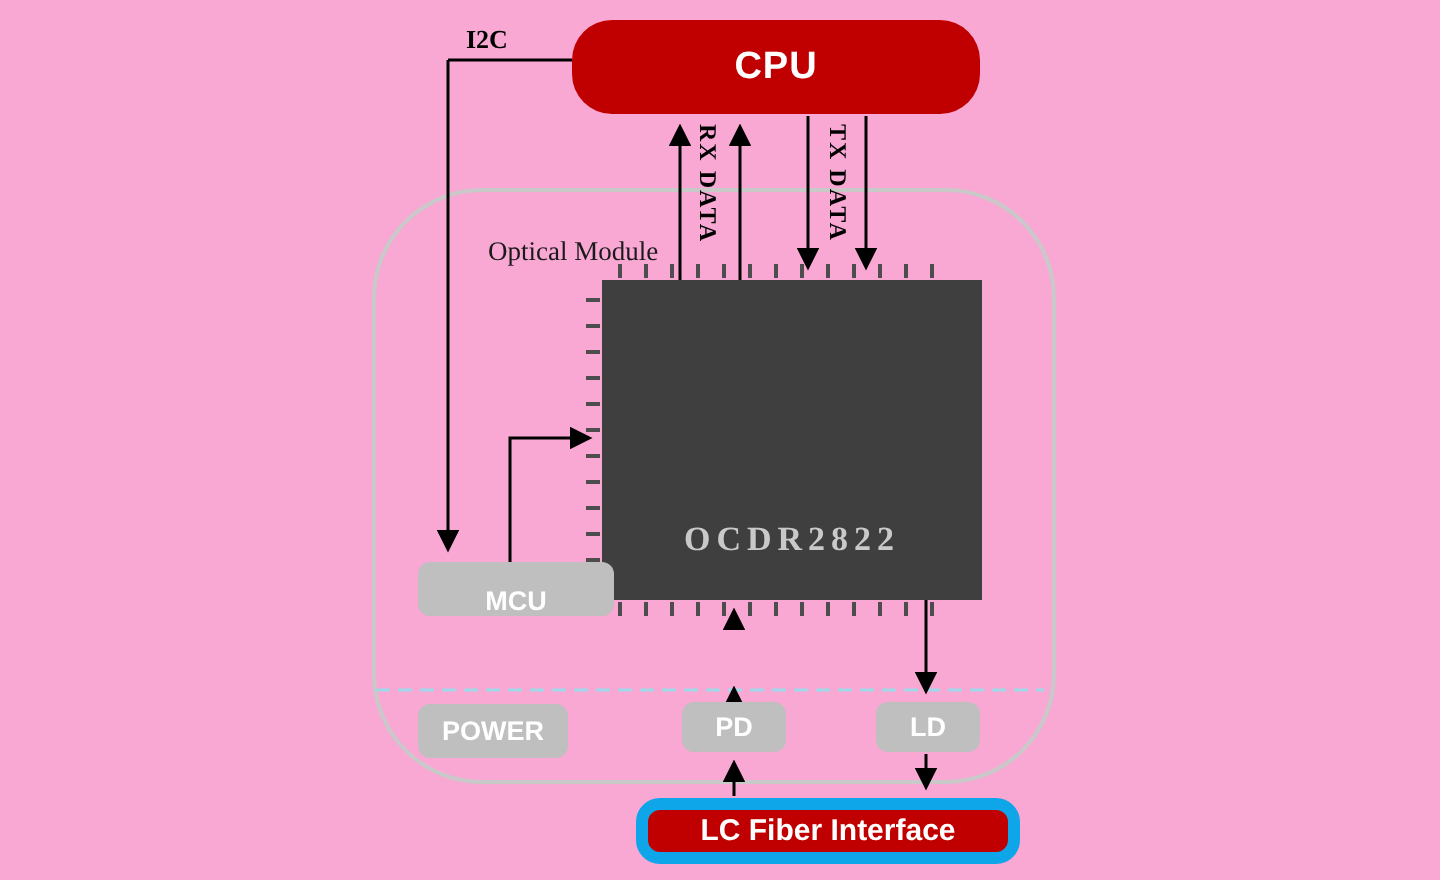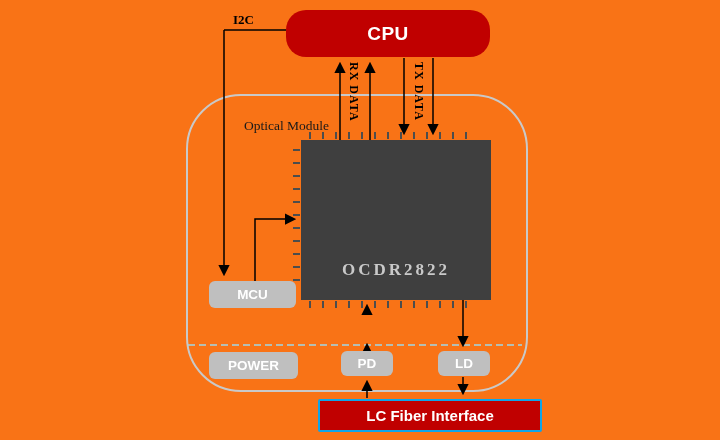--- a/index.html
+++ b/index.html
@@ -1,36 +1,36 @@
 <!DOCTYPE html>
 <html><head>
 <meta charset="utf-8">
 <style>
   html,body{margin:0;padding:0;background:#fff;}
-  .canvas{position:relative;width:720px;height:440px;background:#f97316;
+  .canvas{position:relative;width:720px;height:440px;background:#f9a8d4;
           font-family:"Liberation Sans",sans-serif;overflow:hidden;}
   .abs{position:absolute;font-family:Liberation Serif, serif;}
   .box{position:absolute;display:flex;align-items:center;justify-content:center;
        font-weight:bold;box-sizing:border-box;}
   .red-box{background:#c00000;color:#ffffff;}
   .gray-box{background:#bfbfbf;color:#ffffff;border-radius:6px;font-size:13.5px;}
   .cpu{left:286px;top:10px;width:204px;height:47px;border-radius:20px;font-size:19px;letter-spacing:.5px;}
-  .lc{left:318px;top:399px;width:224px;height:33px;border-radius:2px;font-size:15px;border:2px solid #0ea5e9;}
+  .lc{left:318px;top:399px;width:192px;height:33px;border-radius:12px;font-size:15px;border:6px solid #0ea5e9;}
   .module{left:186px;top:94px;width:338px;height:294px;border:2px solid #c9c9c9;border-radius:55px;}
   .module-label{left:232px;top:118px;font-size:13.5px;color:#1a1a1a;margin-left:12px;}
   .chip{left:301px;top:140px;width:178px;height:160px;background:#3f3f3f;padding-left:12px;}
   .chip-name{position:absolute;left:0;bottom:20px;width:100%;text-align:center;
              color:#c9c9c9;font-weight:bold;font-size:17px;letter-spacing:3px;}
   .i2c-label{left:233px;top:12px;font-size:13px;font-weight:bold;color:#000;}
   .vlabel{font-size:12px;font-weight:bold;color:#000;writing-mode:vertical-rl;text-orientation:mixed;
           letter-spacing:1px;}
   .rx{left:346px;top:62px;height:76px;}
   .tx{left:411px;top:62px;height:76px;}
-  .mcu{left:209px;top:281px;width:87px;height:27px;}
-  .power{left:209px;top:352px;width:89px;height:27px;}
+  .mcu{left:209px;top:281px;width:98px;height:27px;align-items:flex-end;}
+  .power{left:209px;top:352px;width:75px;height:27px;}
   .tia{left:341px;top:314px;width:52px;height:25px;}
   .pd{left:341px;top:351px;width:52px;height:25px;}
   .ld{left:438px;top:351px;width:52px;height:25px;}
   svg.wires{position:absolute;left:0;top:0;width:720px;height:440px;pointer-events:none;}
 </style>
 </head>
 <body>
 
 <div class="canvas">
 

